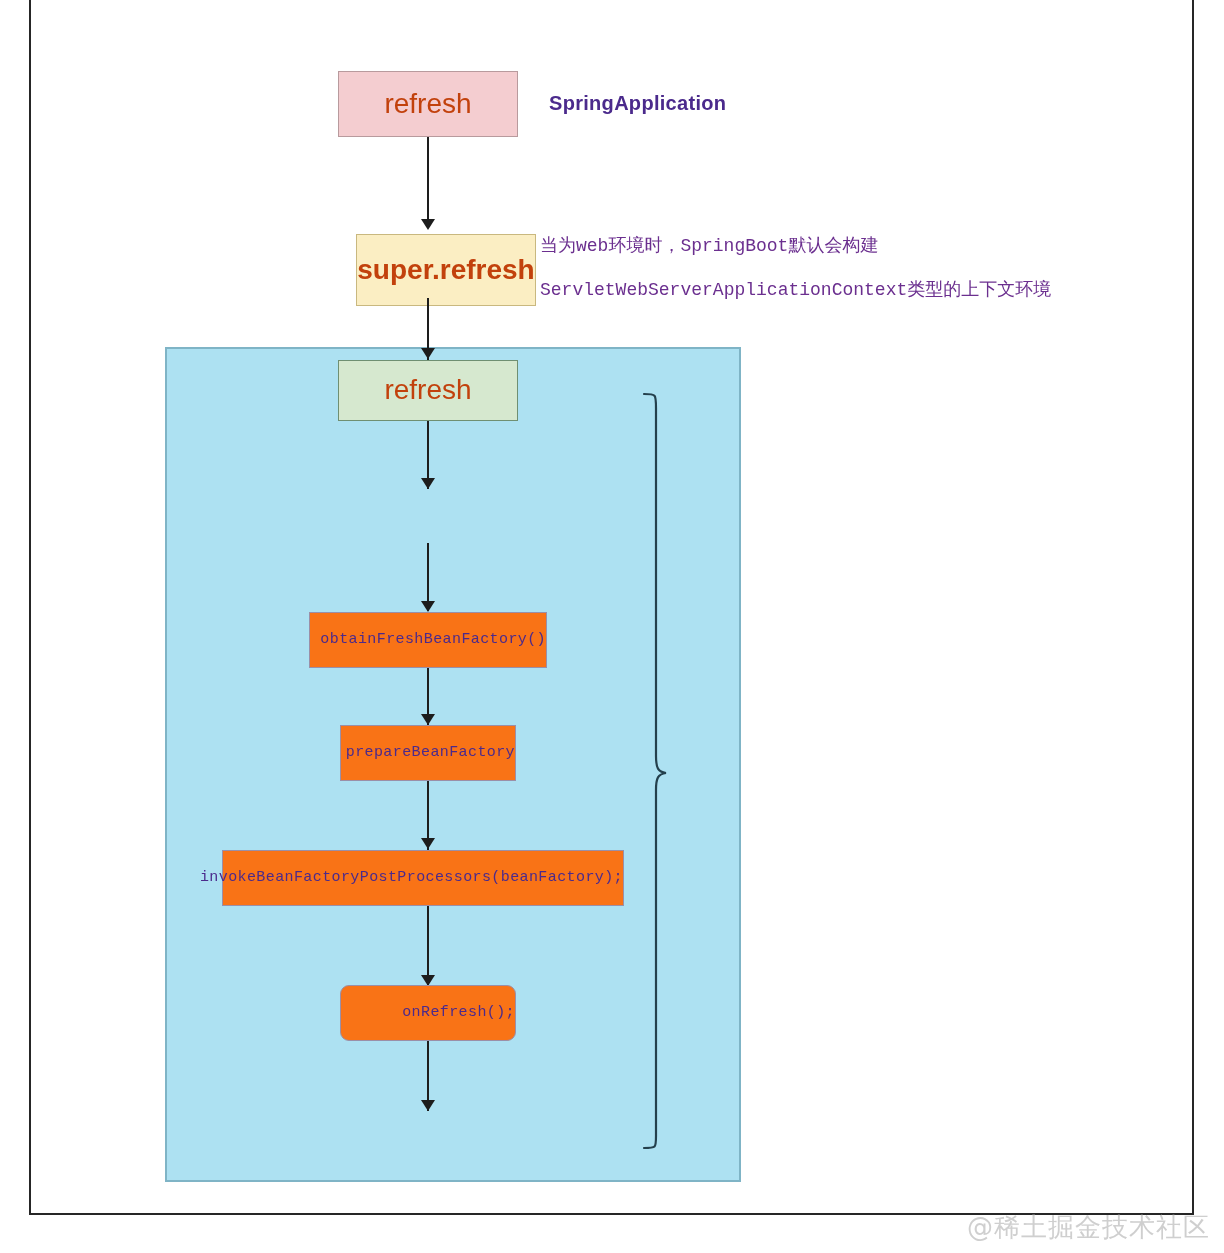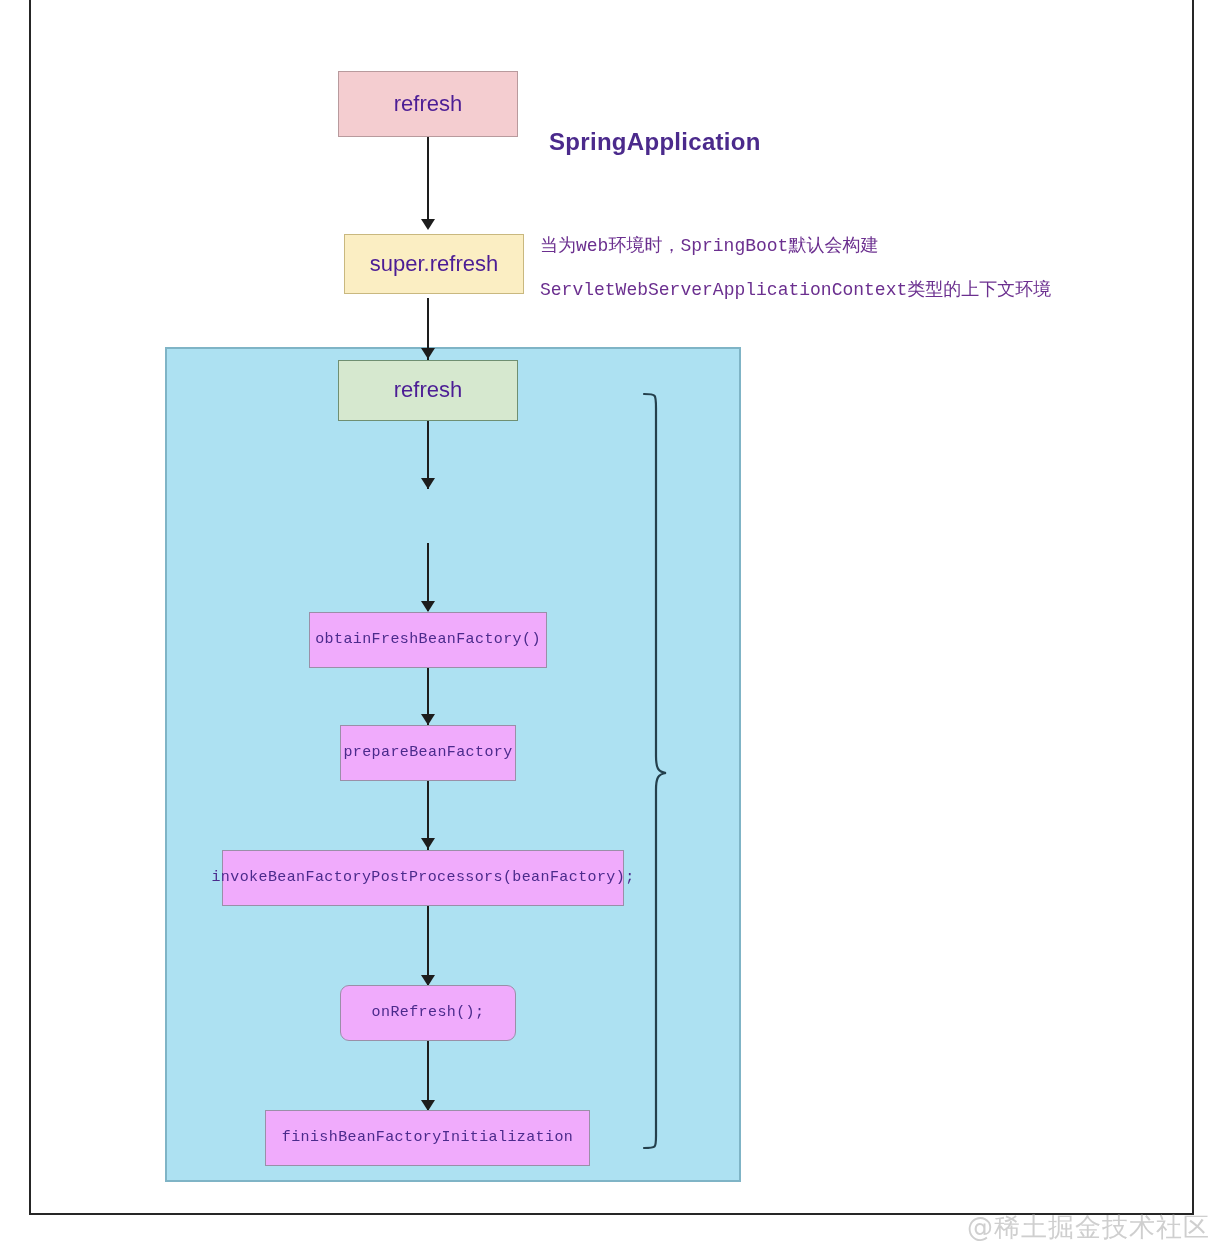--- a/index.html
+++ b/index.html
@@ -61,37 +61,37 @@
   }
   .node-label {
     display: block;
     line-height: 1.1;
     white-space: nowrap;
   }
 
   
   .node.sans .node-label {
     font-family: "Liberation Sans", sans-serif;
-    font-size: 22px;
-    color: #4c1d95;
+    font-size: 28px;
+    color: #c2410c;
   }
   
   .node.code .node-label {
     font-family: "Liberation Mono", monospace;
     font-size: 15px;
     letter-spacing: 0.4px;
     color: #4b2a8c;
   }
 
   
   .fill-pink   { background: #f4cdd0; border-color: #b89a9d; }
   .fill-yellow { background: #fbeec3; border-color: #c9b87f; }
   .fill-green  { background: #d6e8cf; border-color: #6f8f72; }
   .fill-salmon { background: #f9d5d3; border-color: #b98f96; }
-  .fill-lilac  { background: #f0abfc; border-color: #9a8fa8; }
+  .fill-lilac  { background: #f97316; border-color: #9a8fa8; justify-content: flex-end; }
 
   
   .connector {
     position: absolute;
     width: 2px;
     background: #1d1d1d;
   }
   .arrowhead {
     position: absolute;
     width: 0;
@@ -101,27 +101,26 @@
     border-top: 11px solid #1d1d1d;
   }
 
   
   .annotation {
     position: absolute;
     color: #5c2d91;
   }
   #annotation-spring-application {
     font-family: "Liberation Sans", sans-serif;
-    font-size: 24px;
+    font-size: 20px;
     font-weight: bold;
     color: #4b2a8c;
     left: 549px;
     top: 92px;
     letter-spacing: 0.3px;
-    margin-top: 36px;
   }
   #annotation-web-env {
     font-family: "Liberation Mono", monospace;
     font-size: 18px;
     color: #6b2f8f;
     left: 540px;
     top: 224px;
     line-height: 44px;
     white-space: nowrap;
   }
@@ -166,21 +165,21 @@
 
   <div id="group-container"></div>
 
   <div class="node sans fill-pink" style="left:338px; top:71px; width:180px; height:66px;">
     <span class="node-label">refresh</span>
   </div>
 
   <div class="connector" style="left:427px; top:137px; height:84px;"></div>
   <div class="arrowhead" style="left:421px; top:219px;"></div>
 
-  <div class="node sans fill-yellow" style="left:344px; top:234px; width:180px; height:60px;">
+  <div class="node sans fill-yellow" style="left:356px; top:234px; width:180px; height:72px;font-weight:bold;">
     <span class="node-label">super.refresh</span>
   </div>
 
   <div class="connector" style="left:427px; top:298px; height:62px;"></div>
   <div class="arrowhead" style="left:421px; top:348px;"></div>
 
   <div class="node sans fill-green" style="left:338px; top:360px; width:180px; height:61px;">
     <span class="node-label">refresh</span>
   </div>
 
@@ -212,23 +211,20 @@
   <div class="connector" style="left:427px; top:906px; height:80px;"></div>
   <div class="arrowhead" style="left:421px; top:975px;"></div>
 
   <div class="node code fill-lilac" style="left:340px; top:985px; width:176px; height:56px;border-radius:9px;">
     <span class="node-label">onRefresh();</span>
   </div>
 
   <div class="connector" style="left:427px; top:1041px; height:70px;"></div>
   <div class="arrowhead" style="left:421px; top:1100px;"></div>
 
-  <div class="node code fill-lilac" style="left:265px; top:1110px; width:325px; height:56px;">
-    <span class="node-label">finishBeanFactoryInitialization</span>
-  </div>
 
   <div id="brace-wrap">
     <svg width="40" height="765" viewBox="0 0 40 765" xmlns="http://www.w3.org/2000/svg">
       <path d="M 26 6
                C 14 6, 14 6, 14 20
                L 14 368
                C 14 380, 12 384, 4 385
                C 12 386, 14 390, 14 402
                L 14 748
                C 14 760, 14 760, 26 760" fill="none" stroke="#24404d" stroke-width="2.2" stroke-linecap="round" transform="translate(40,0) scale(-1,1)"></path>

